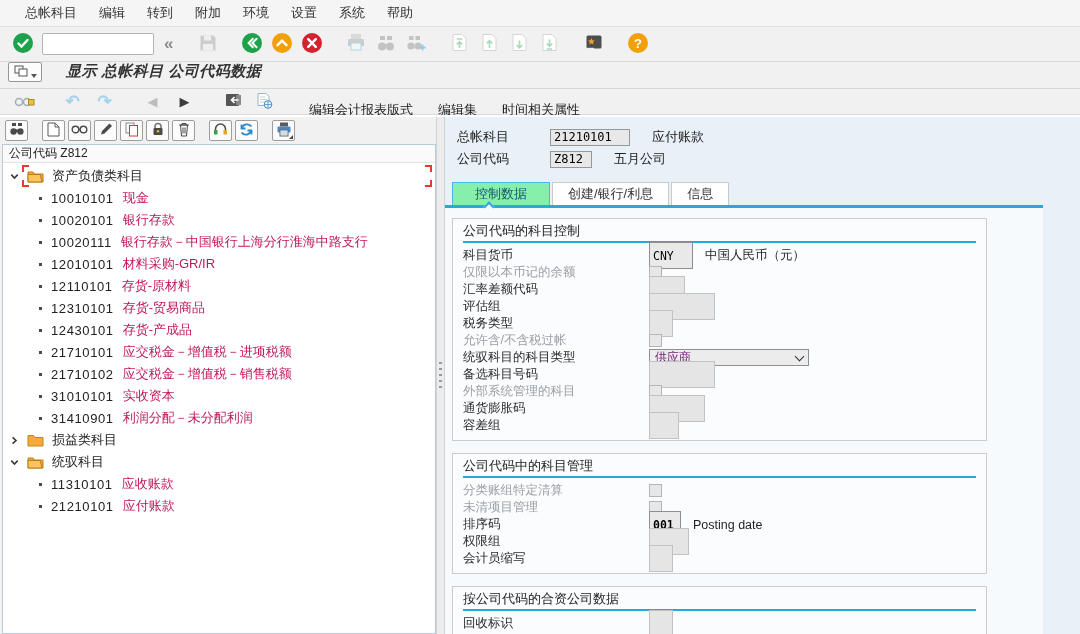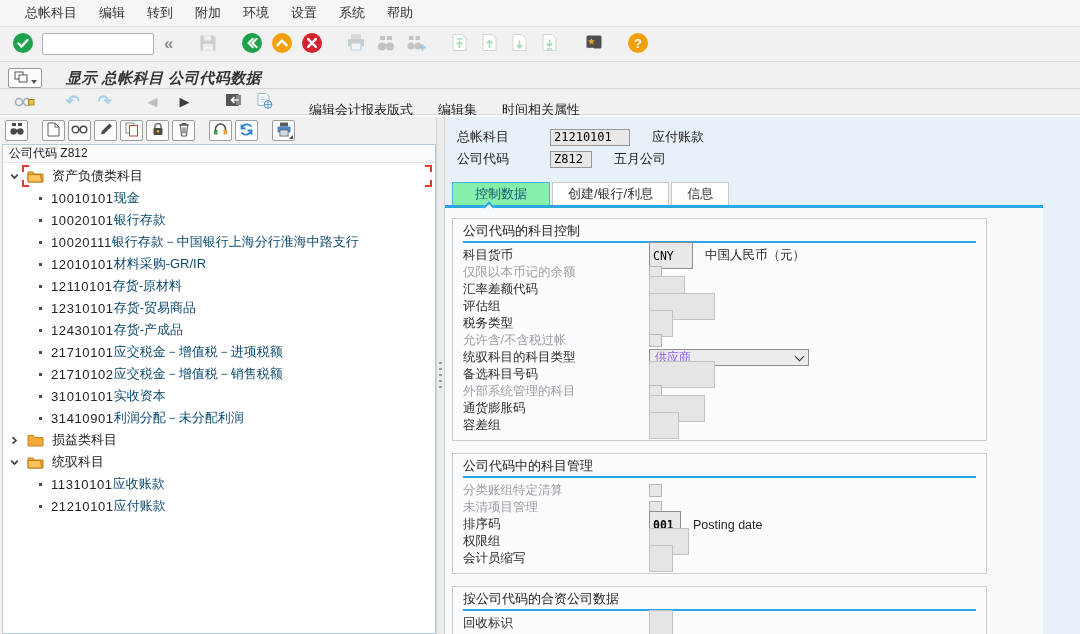--- a/index.html
+++ b/index.html
@@ -12,21 +12,21 @@
 .menu-item{padding:0 11px;line-height:26px;color:#333;cursor:default;white-space:nowrap}
 
 
 .stdbar{height:35px;background:#f1f1f1;border-bottom:1px solid #d9d9d9;display:flex;align-items:center;padding-left:10px;gap:5px;flex:none}
 .tbtn{display:inline-flex;align-items:center;justify-content:center;width:25px;height:25px;border:none;background:transparent;padding:0}
 .cmd{width:112px;height:22px;border:1px solid #b3b3b3;border-radius:2px;background:#fff;font-size:12px;padding:0 4px;margin:0 2px}
 .collapse{color:#8a8a8a;font-size:17px;font-weight:bold;padding:0 3px;line-height:22px}
 .gap{width:9px;flex:none}
 
 
-.titlebar{height:27px;background:#f1f1f1;border-bottom:1px solid #d6d6d6;display:flex;align-items:flex-end;padding-left:8px;flex:none}
+.titlebar{height:27px;background:#f1f1f1;border-bottom:1px solid #d6d6d6;display:flex;align-items:flex-start;padding-left:8px;flex:none}
 .winmenu{width:34px;height:20px;border:1px solid #979797;background:#fcfcfc;border-radius:2px;display:inline-flex;align-items:center;justify-content:center;gap:3px}
 .caret{width:0;height:0;border-left:3px solid transparent;border-right:3px solid transparent;border-top:4px solid #555;margin-top:7px}
 .page-title{font-size:15px;font-weight:bold;font-style:italic;color:#333;margin-left:24px;letter-spacing:.5px}
 
 
 .appbar{height:26px;background:#f1f1f1;border-bottom:1px solid #d5dde2;display:flex;align-items:center;padding-left:12px;gap:7px;flex:none}
 .abtn{font-size:13px;color:#222;padding:8px 9px;height:22px;line-height:22px;background:transparent;border:none;white-space:nowrap}
 .ublue{font-size:17px;color:#a6d3ec;font-weight:bold;line-height:18px}
 .tri{font-size:13px;line-height:18px}
 .tri.prev{color:#bdbdbd}.tri.next{color:#3d3d3d}
@@ -41,21 +41,21 @@
 .treebox{flex:1;margin-left:2px;border:1px solid #b7cbd8;background:#fff;display:flex;flex-direction:column;min-height:0}
 .tree-header{height:18px;line-height:17px;font-size:12px;padding-left:6px;color:#222;border-bottom:1px solid #e4e4e4;background:#fafafa;flex:none}
 .tree{flex:1;padding-top:2px;overflow:hidden}
 .tree-row{height:22px;display:flex;align-items:center;position:relative}
 .chev{width:13px;margin-left:6px;display:inline-flex;flex:none}
 .selwrap{display:inline-flex;align-items:center;flex:1;height:20px;position:relative;padding-left:5px;margin-right:3px}
 .folder-ic{margin-right:8px;display:inline-flex;flex:none}
 .tlabel{font-size:13px;color:#222}
 .bullet{width:3px;height:3px;background:#4a4a4a;margin-left:36px;margin-right:9px;flex:none}
 .tcode{letter-spacing:.6px;color:#222}
-.tname{margin-left:0;color:#0c4a6e;white-space:nowrap}
+.tname{margin-left:9px;color:#be185d;white-space:nowrap}
 .ck{position:absolute;width:7px;height:7px}
 .ck.tl{left:0;top:-1px;border-left:2px solid #e8392f;border-top:2px solid #e8392f}
 .ck.tr{right:0;top:-1px;border-right:2px solid #e8392f;border-top:2px solid #e8392f}
 .ck.bl{left:0;bottom:-1px;border-left:2px solid #e8392f;border-bottom:2px solid #e8392f}
 .ck.br{right:0;bottom:-1px;border-right:2px solid #e8392f;border-bottom:2px solid #e8392f}
 .splitter{width:9px;flex:none;background:#ececec;border-left:1px solid #d2d2d2;border-right:1px solid #d2d2d2;display:flex;align-items:center;justify-content:center}
 .grip{width:3px;height:28px;background:repeating-linear-gradient(to bottom,#9a9a9a 0 2px,transparent 2px 6px)}
 
 
 .right-panel{flex:1;background:#e9f1f8;display:flex;flex-direction:column;min-width:0}
@@ -72,21 +72,21 @@
 .tabcontent{flex:1;background:#f6fafd;border-top:3px solid #2aa7e0;margin-right:37px;padding:10px 8px 0 7px;position:relative;min-height:0}
 .notch{position:absolute;top:-5px;left:40px;width:8px;height:8px;background:#f6fafd;border-left:2px solid #2aa7e0;border-top:2px solid #2aa7e0;transform:rotate(45deg)}
 .gbox{border:1px solid #ccc;background:#fbfcfe;padding:4px 10px 6px;margin-bottom:12px;width:535px}
 .gtitle{font-size:13px;color:#222;line-height:16px;padding-bottom:2px;border-bottom:2px solid #2aa7e0;margin-bottom:4px}
 .frow{display:flex;align-items:center;height:17px}
 .flabel{width:186px;font-size:12.5px;color:#2a2a2a;flex:none;white-space:nowrap}
 .flabel.dis{color:#9aa0a6}
 .finput{height:27px;background:#e5e5e5;border:1px solid #c2c2c2;display:inline-flex;align-items:center;padding:0 3px;font-family:"DejaVu Sans Mono","Liberation Mono",monospace;font-size:11.5px;color:#000;flex:none}
 .finput.hasval{border-color:#8f8f8f;background:#e9e9e9}
 .cbox{width:13px;height:13px;background:#e7e7e7;border:1px solid #b5b5b5;flex:none}
-.fselect{height:17px;background:#ececec;border:1px solid #8f8f8f;display:inline-flex;align-items:center;justify-content:space-between;padding:0 5px;font-size:12px;color:#8b5cf6;flex:none}
+.fselect{height:17px;background:#ececec;border:1px solid #8f8f8f;display:inline-flex;align-items:center;justify-content:space-between;padding:0 5px;font-size:12px;color:#701a75;flex:none}
 .selarr{width:7px;height:7px;border-right:1.6px solid #333;border-bottom:1.6px solid #333;transform:rotate(45deg);margin-top:-3px;margin-left:8px;flex:none}
 .fsuffix{margin-left:12px;font-size:12.5px;color:#1f1f1f;white-space:nowrap}
 </style>
 </head>
 <body>
 
 <div class="app">
 
   <div class="menubar">
     <span class="menu-item">总帐科目</span>

